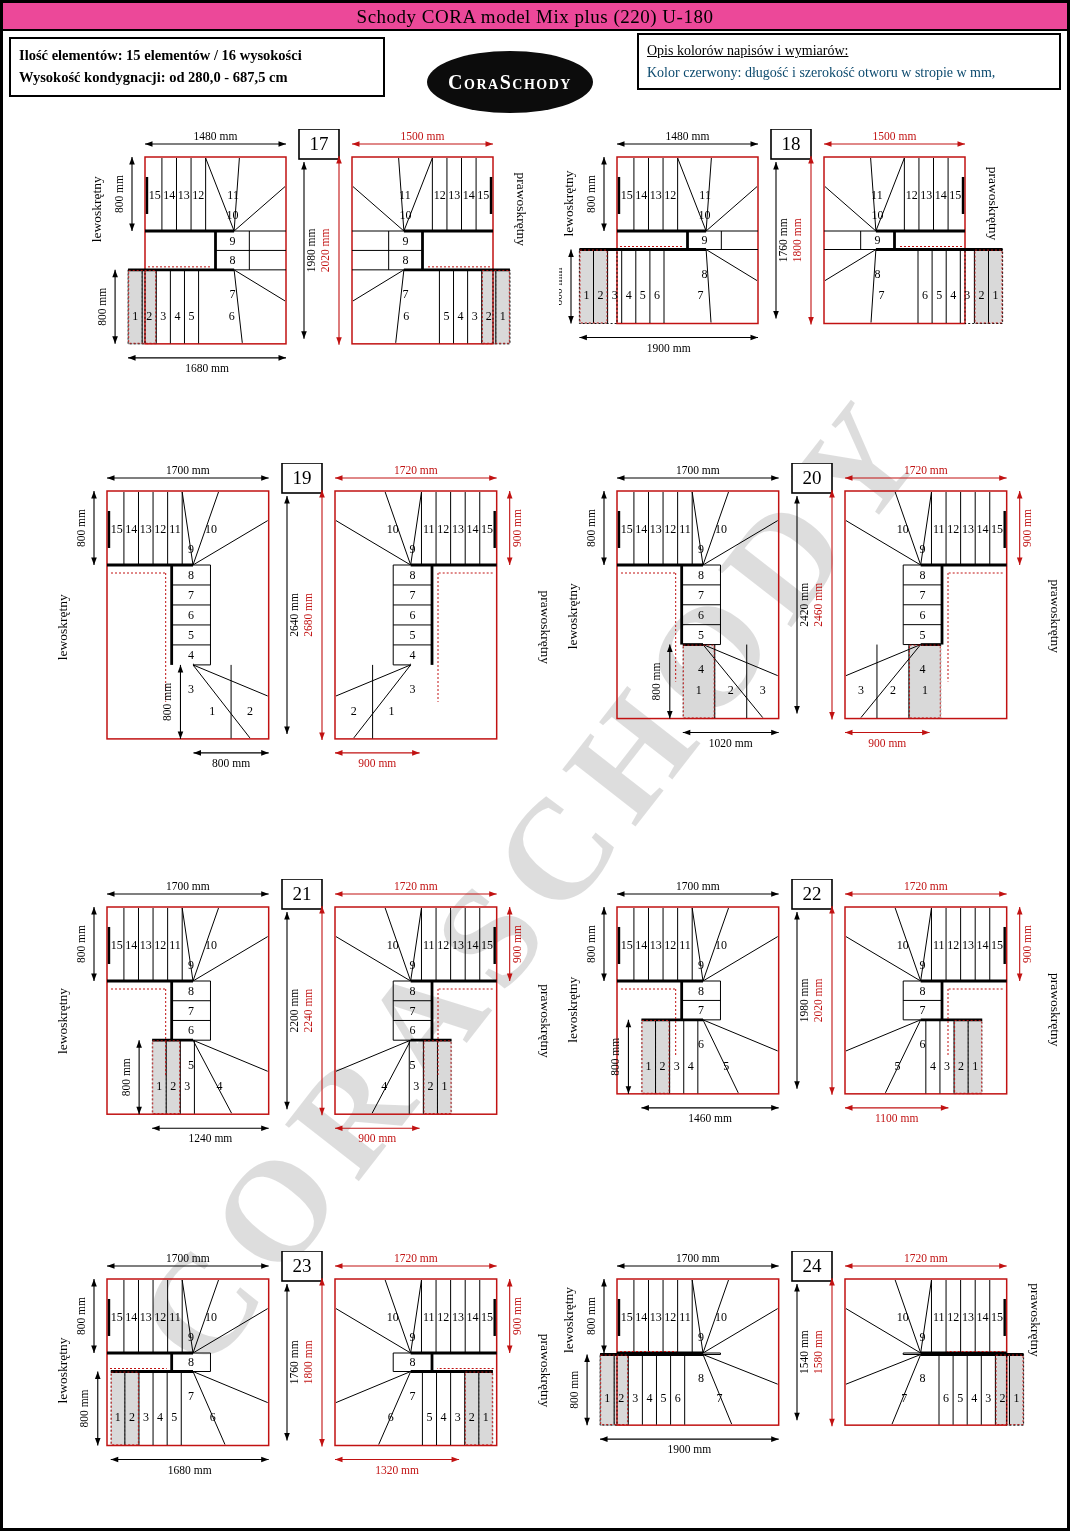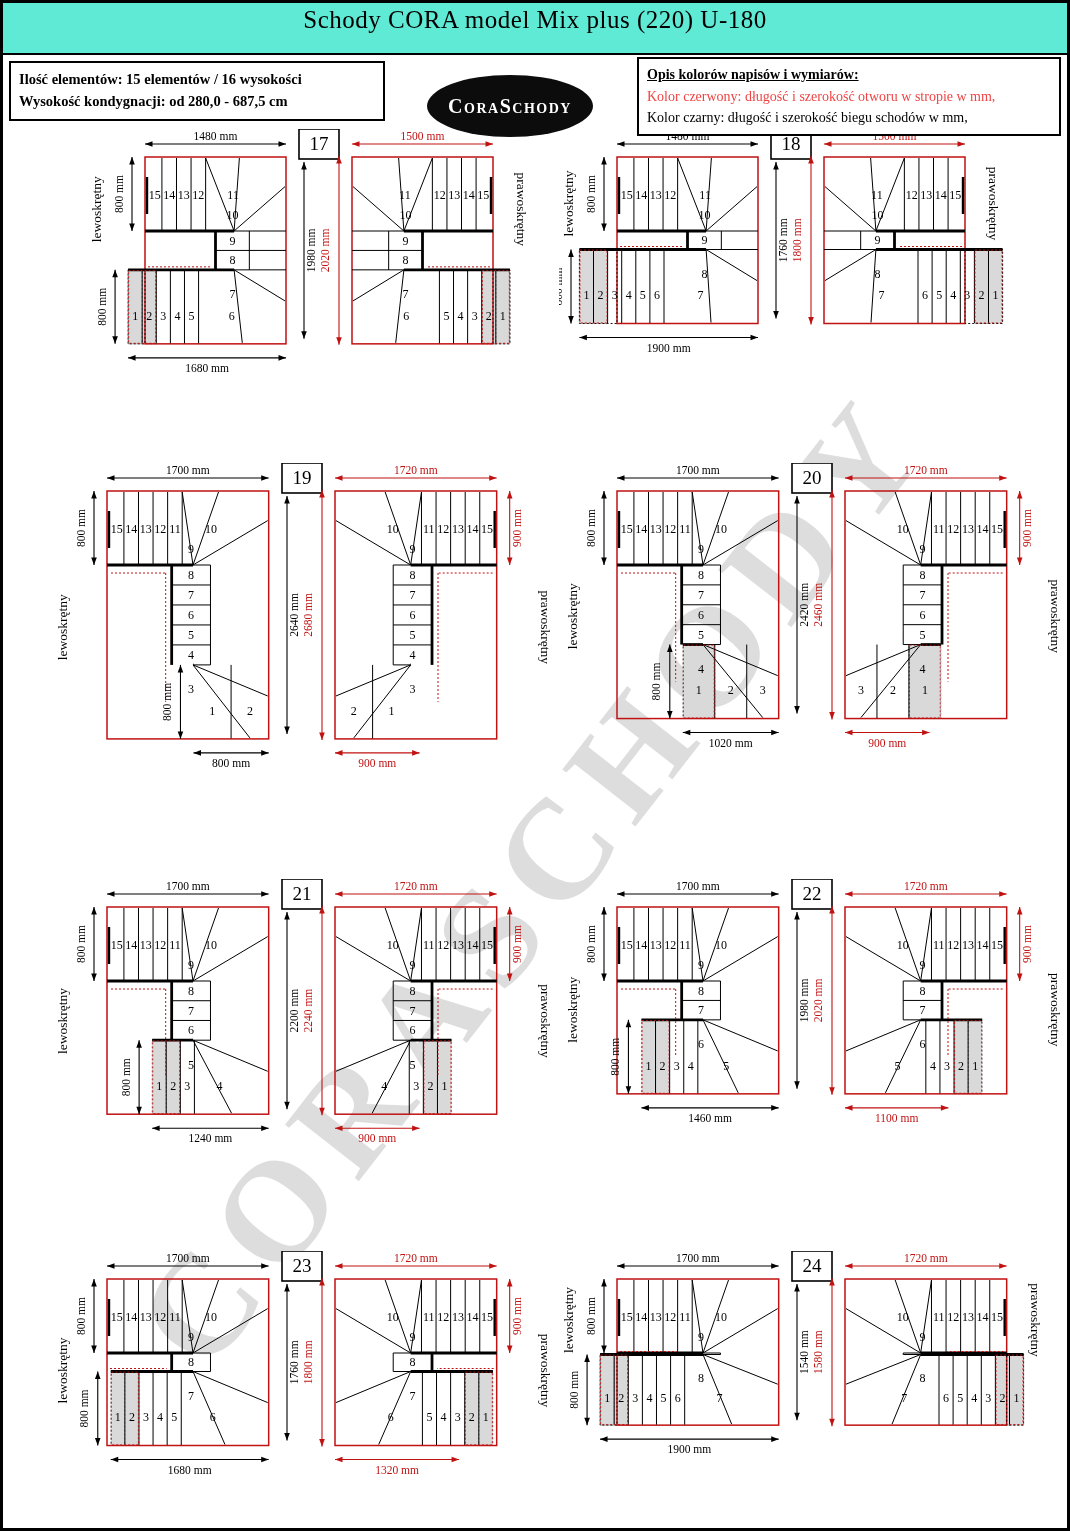--- a/index.html
+++ b/index.html
@@ -1,29 +1,29 @@
 <!DOCTYPE html>
 <html><head>
 <meta charset="utf-8">
 <style>
   html,body{margin:0;padding:0;background:#fff;}
   .page{position:relative;width:1064px;height:1525px;border:3px solid #000;background:#fff;
         font-family:"Liberation Serif",serif;overflow:hidden;}
-  .title{ text-align:center;font-size:25px;padding:3px 0 19px 0;border-bottom:2px solid #000;
-          letter-spacing:0.5px;position:relative;z-index:3;background:#5eead4;}
+  .title{ text-align:center;font-size:19px;padding:3px 0 1px 0;border-bottom:2px solid #000;
+          letter-spacing:0.5px;position:relative;z-index:3;background:#ec4899;}
   .header{position:relative;height:100px;z-index:3;}
   .info-box{position:absolute;left:6px;top:6px;width:356px;border:2px solid #000;padding:6px 8px;
             font-weight:bold;font-size:14.5px;line-height:1.5;background:#fff;}
   .logo{position:absolute;left:424px;top:20px;width:166px;height:62px;background:#0c0c0c;
         border-radius:50%;display:flex;align-items:center;justify-content:center;}
   .logo span{color:#fff;font-variant:small-caps;font-weight:bold;font-size:20px;letter-spacing:1.5px;}
   .legend-box{position:absolute;right:6px;top:2px;width:404px;border:2px solid #000;padding:5px 8px;
               font-size:14px;line-height:1.55;background:#fff;}
-  .lg-h{font-weight:bold;text-decoration:underline;}
-  .lg-r{color:#ef4444;}
+  .lg-h{font-weight:normal;text-decoration:underline;}
+  .lg-r{color:#0c4a6e;}
   .watermark{position:absolute;left:-95px;top:795px;width:1250px;text-align:center;z-index:1;
              font-size:142px;font-weight:bold;letter-spacing:16px;color:#000;opacity:0.13;
              transform:rotate(-52deg);pointer-events:none;white-space:nowrap;
              font-family:"Liberation Serif",serif;}
   .panel{position:absolute;display:flex;align-items:flex-start;z-index:2;}
   svg text{font-family:"Liberation Serif",serif;}
 </style>
 </head>
 <body>
 
@@ -33,21 +33,20 @@
     <div class="info-box">
       <div>Ilość elementów: 15 elementów / 16 wysokości</div>
       <div>Wysokość kondygnacji: od 280,0 - 687,5 cm</div>
     </div>
     <div class="logo">
       <span>CoraSchody</span>
     </div>
     <div class="legend-box">
       <div class="lg-h">Opis kolorów napisów i wymiarów:</div>
       <div class="lg-r">Kolor czerwony:  długość i szerokość otworu w stropie w mm,</div>
-      <div class="lg-b">Kolor czarny:  długość i szerokość biegu schodów w mm,</div>
     </div>
   </div>
   <div class="watermark">CORASCHODY</div>
   <div id="panels">
       <div class="panel" style="left: 84px; top: 126px;">
         <svg width="205" height="251">
           <g transform="translate(58,28)">
             <rect x="-16.919999999999987" y="112.85" width="14.1" height="74" fill="#d9d9d9" stroke="#888" stroke-width="0.8" stroke-dasharray="2,2"></rect>
             <rect x="-2.819999999999988" y="112.85" width="14.1" height="74" fill="#d9d9d9" stroke="#888" stroke-width="0.8" stroke-dasharray="2,2"></rect>
             <rect x="0" y="0" width="141" height="186.85" fill="none" stroke="#c11212" stroke-width="1.5"></rect>

